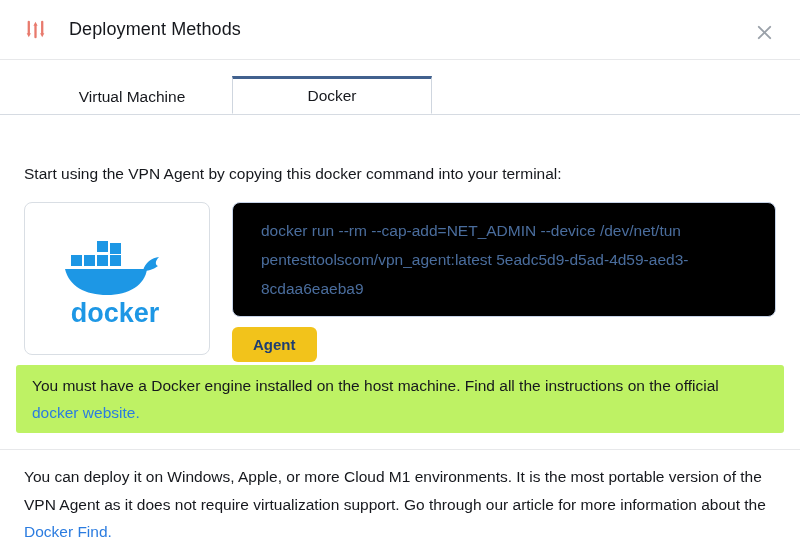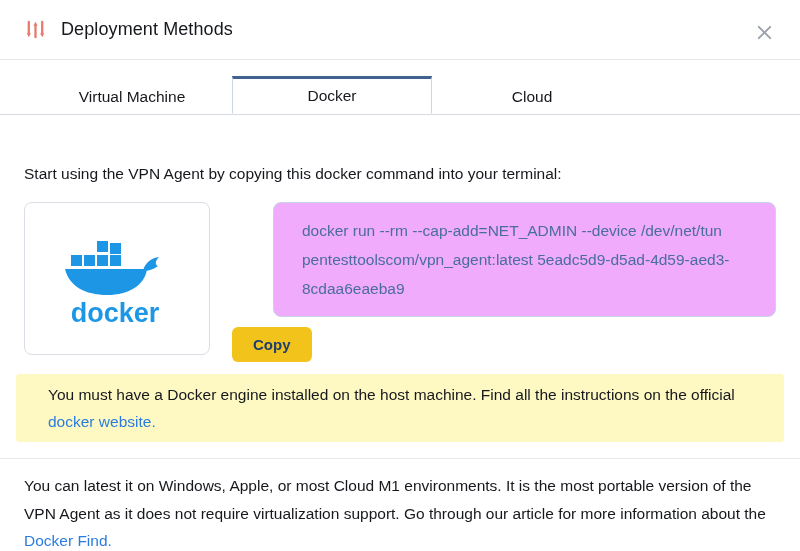--- a/index.html
+++ b/index.html
@@ -8,21 +8,21 @@
 
   .modal {
     position: relative;
     width: 800px; height: 551px;
     background: #fff;
     overflow: hidden;
   }
 
   
   .modal-header {
-    display: flex; align-items: center; gap: 14px;
+    display: flex; align-items: center; gap: 22px;
     padding: 18px 24px;
     border-bottom: 1px solid #e7e8ea;
   }
   .modal-title { font-size: 18px; font-weight: 500; color: #16181d; letter-spacing: .1px; }
   .close-btn {
     position: absolute; top: 18px; right: 22px;
     background: none; border: none; cursor: pointer;
     width: 28px; height: 28px; display: flex; align-items: center; justify-content: center;
   }
 
@@ -60,45 +60,44 @@
   .logo-card {
     flex: none;
     width: 186px; height: 153px;
     border: 1px solid #d9dee4; border-radius: 8px;
     background: #fff;
     display: flex; align-items: center; justify-content: center;
   }
 
   .cmd-col { flex: 1; min-width: 0; }
   .cmd-box {
-    background: #f0abfc;
+    background: #000000;
     border: 1px solid #c6d3e8;
     border-radius: 8px;
     padding: 13px 28px;
     font-size: 15.5px; line-height: 29px;
     color: #4a6d9d;
     overflow-wrap: break-word;
-    margin-left: 41px;
   }
   .copy-btn {
     margin-top: 10px;
     background: #f2c31b;
     color: #1e3e72;
     border: none; border-radius: 6px;
     font-family: inherit;
     font-size: 15px; font-weight: 700;
     padding: 9px 21px;
     cursor: pointer;
   }
 
   .warning-banner {
-    margin: 12px -8px 0 -8px;
-    background: #fef9c3;
+    margin: 3px -8px 0 -8px;
+    background: #bef264;
     border-radius: 3px;
-    padding: 7px 32px;
+    padding: 7px 16px;
     font-size: 15.5px; line-height: 27px;
   }
 
   a.link { color: #2b7ce0; text-decoration: none; cursor: pointer; }
 
   .section-divider {
     border: none; border-top: 1px solid #e7e8ea;
     margin: 16px -24px 0 -24px;
   }
 
@@ -128,21 +127,20 @@
           <line x1="5.5" y1="5.5" x2="18.5" y2="18.5"></line>
           <line x1="18.5" y1="5.5" x2="5.5" y2="18.5"></line>
         </svg>
       </span>
     </button>
   </header>
 
   <nav class="tab-bar">
     <div class="tab">Virtual Machine</div>
     <div class="tab active">Docker</div>
-    <div class="tab">Cloud</div>
   </nav>
 
   <main class="tab-content">
 
     <p class="instruction">Start using the VPN Agent by copying this docker command into your terminal:</p>
 
     <div class="deploy-row">
 
       <div class="logo-card">
         <span style="display:flex">
@@ -160,29 +158,29 @@
 
               <path d="M86,42 C88,33 95,29 102,28 C98,32 98,36 101,37 C96,41 90,42 86,42 Z"></path>
             </g>
             <text x="58" y="93" text-anchor="middle" font-size="27" font-weight="700" fill="#1d97e5" font-family="Liberation Sans, DejaVu Sans, sans-serif">docker</text>
           </svg>
         </span>
       </div>
 
       <div class="cmd-col">
         <div class="cmd-box">docker run --rm --cap-add=NET_ADMIN --device /dev/net/tun pentesttoolscom/vpn_agent:latest 5eadc5d9-d5ad-4d59-aed3-8cdaa6eaeba9</div>
-        <button class="copy-btn">Copy</button>
+        <button class="copy-btn">Agent</button>
       </div>
 
     </div>
 
     <div class="warning-banner">
       <span>You must have a Docker engine installed on the host machine. Find all the instructions on the official </span><a class="link">docker website.</a>
     </div>
 
     <hr class="section-divider">
 
     <p class="footer-text">
-      <span>You can latest it on </span><b>Windows</b><span>, </span><b>Apple</b><span>, or most </span><b>Cloud M1</b><span> environments. It is the most portable version of the VPN Agent as it does not require virtualization support. Go through our article for more information about the </span><a class="link">Docker Find.</a>
+      <span>You can deploy it on </span><b>Windows</b><span>, </span><b>Apple</b><span>, or more </span><b>Cloud M1</b><span> environments. It is the most portable version of the VPN Agent as it does not require virtualization support. Go through our article for more information about the </span><a class="link">Docker Find.</a>
     </p>
 
   </main>
 </div>
 
 </body></html>

